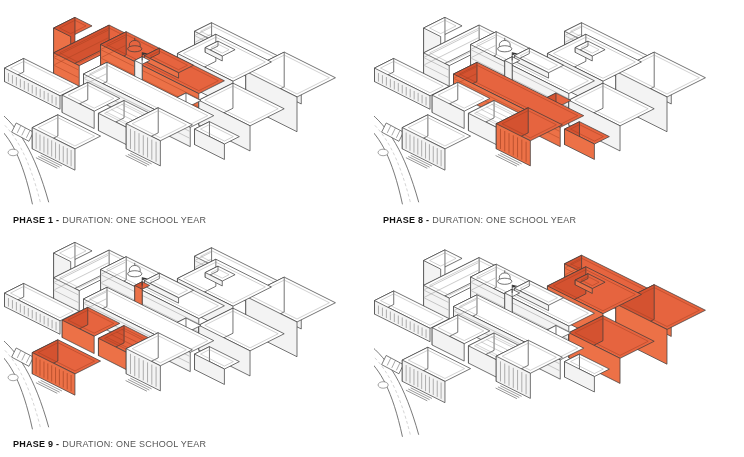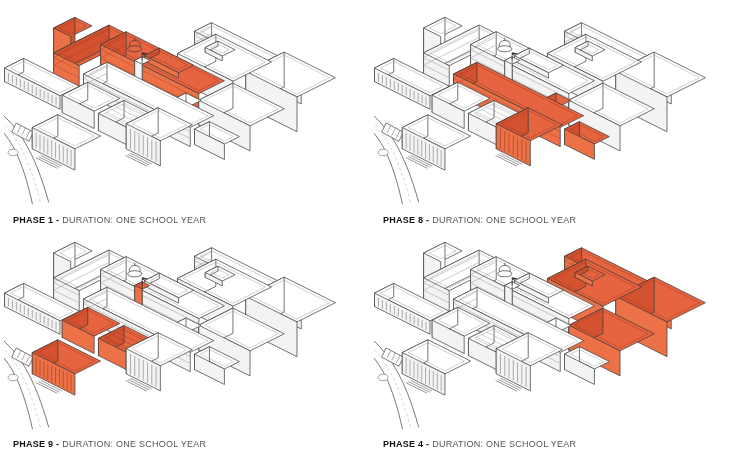--- a/index.html
+++ b/index.html
@@ -753,18 +753,15 @@
           <line x1="50.7" y1="147.0" x2="50.7" y2="131.0" stroke="#666666" stroke-width="0.5"></line>
           <line x1="54.5" y1="148.9" x2="54.5" y2="132.9" stroke="#666666" stroke-width="0.5"></line>
           <line x1="58.3" y1="150.8" x2="58.3" y2="134.8" stroke="#666666" stroke-width="0.5"></line>
           <line x1="62.2" y1="152.7" x2="62.2" y2="136.7" stroke="#666666" stroke-width="0.5"></line>
           <line x1="66.0" y1="154.6" x2="66.0" y2="138.6" stroke="#666666" stroke-width="0.5"></line>
           <line x1="36.0" y1="143.8" x2="57.0" y2="154.3" stroke="#555555" stroke-width="0.6"></line>
           <line x1="33.7" y1="145.0" x2="54.7" y2="155.5" stroke="#555555" stroke-width="0.6"></line>
           <line x1="31.4" y1="146.1" x2="52.4" y2="156.6" stroke="#555555" stroke-width="0.6"></line>
         </g>
       </svg>
-    <figcaption class="cap">
-      <span class="cb">PHASE 4 -</span><span class="cr">DURATION: ONE SCHOOL YEAR</span>
-    </figcaption>
   </figure>
 
 </main>
 
 </body></html>

